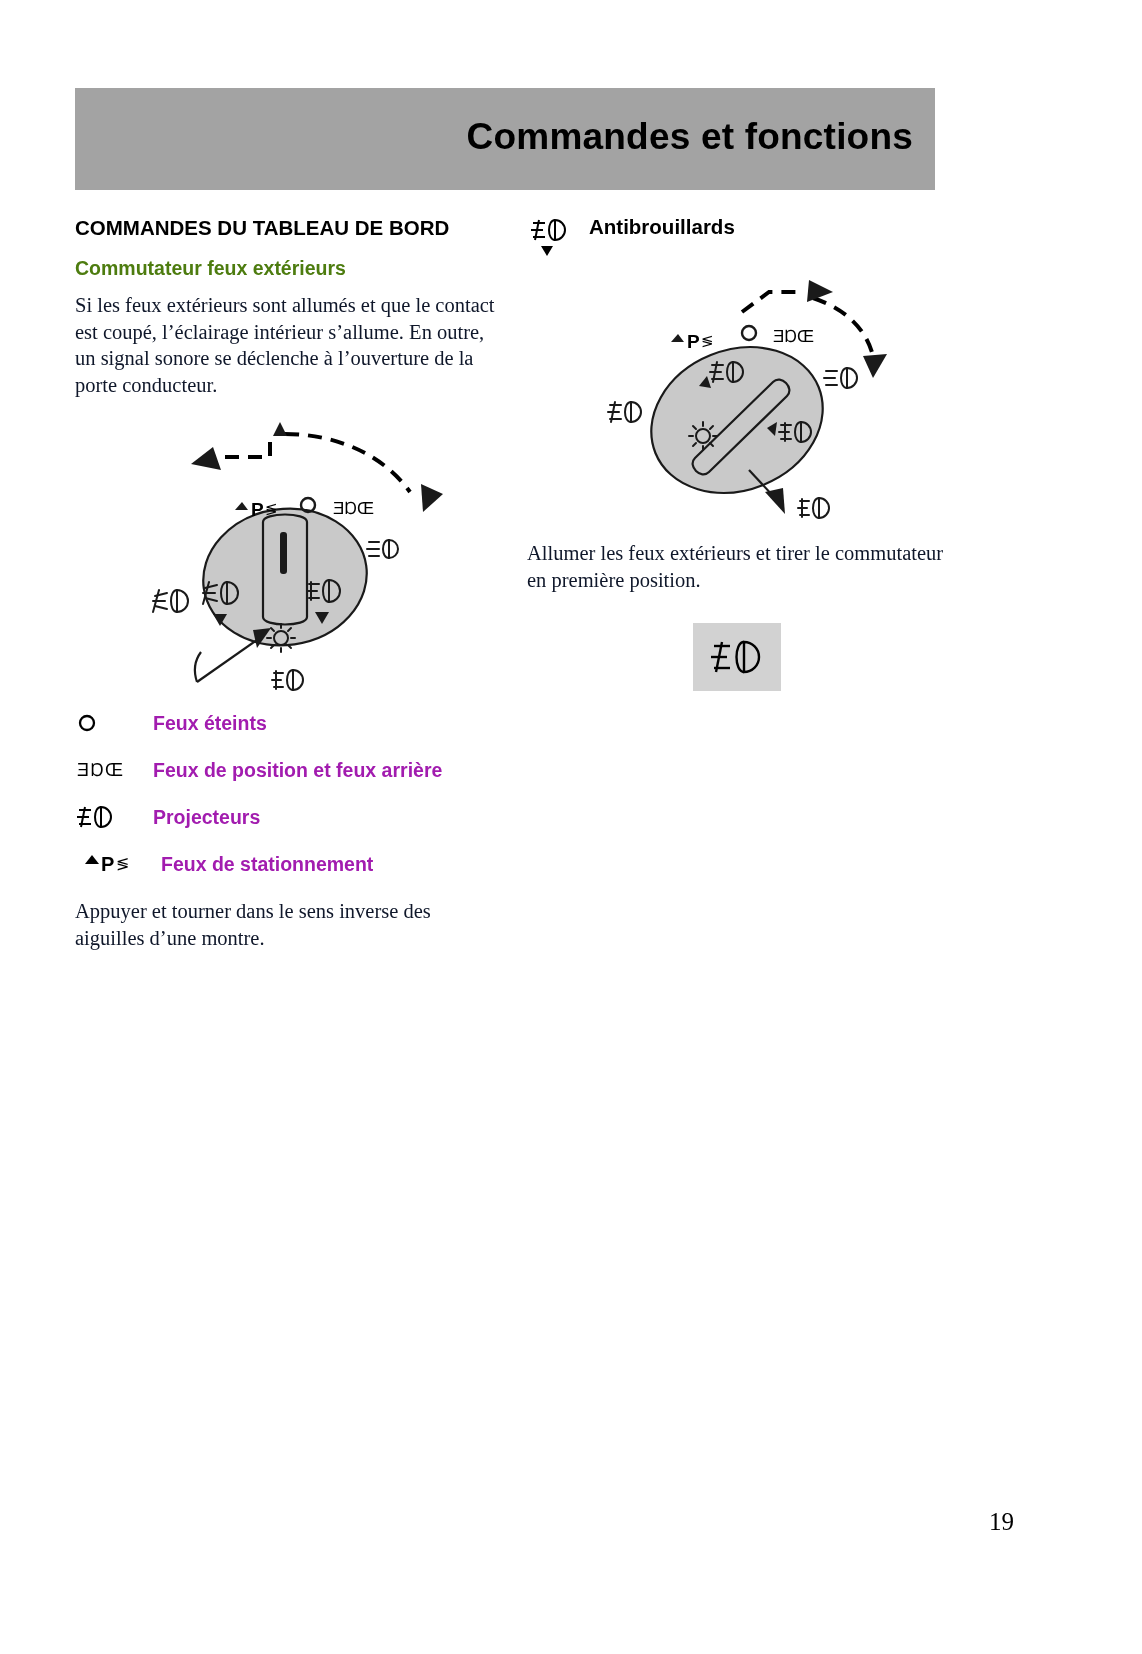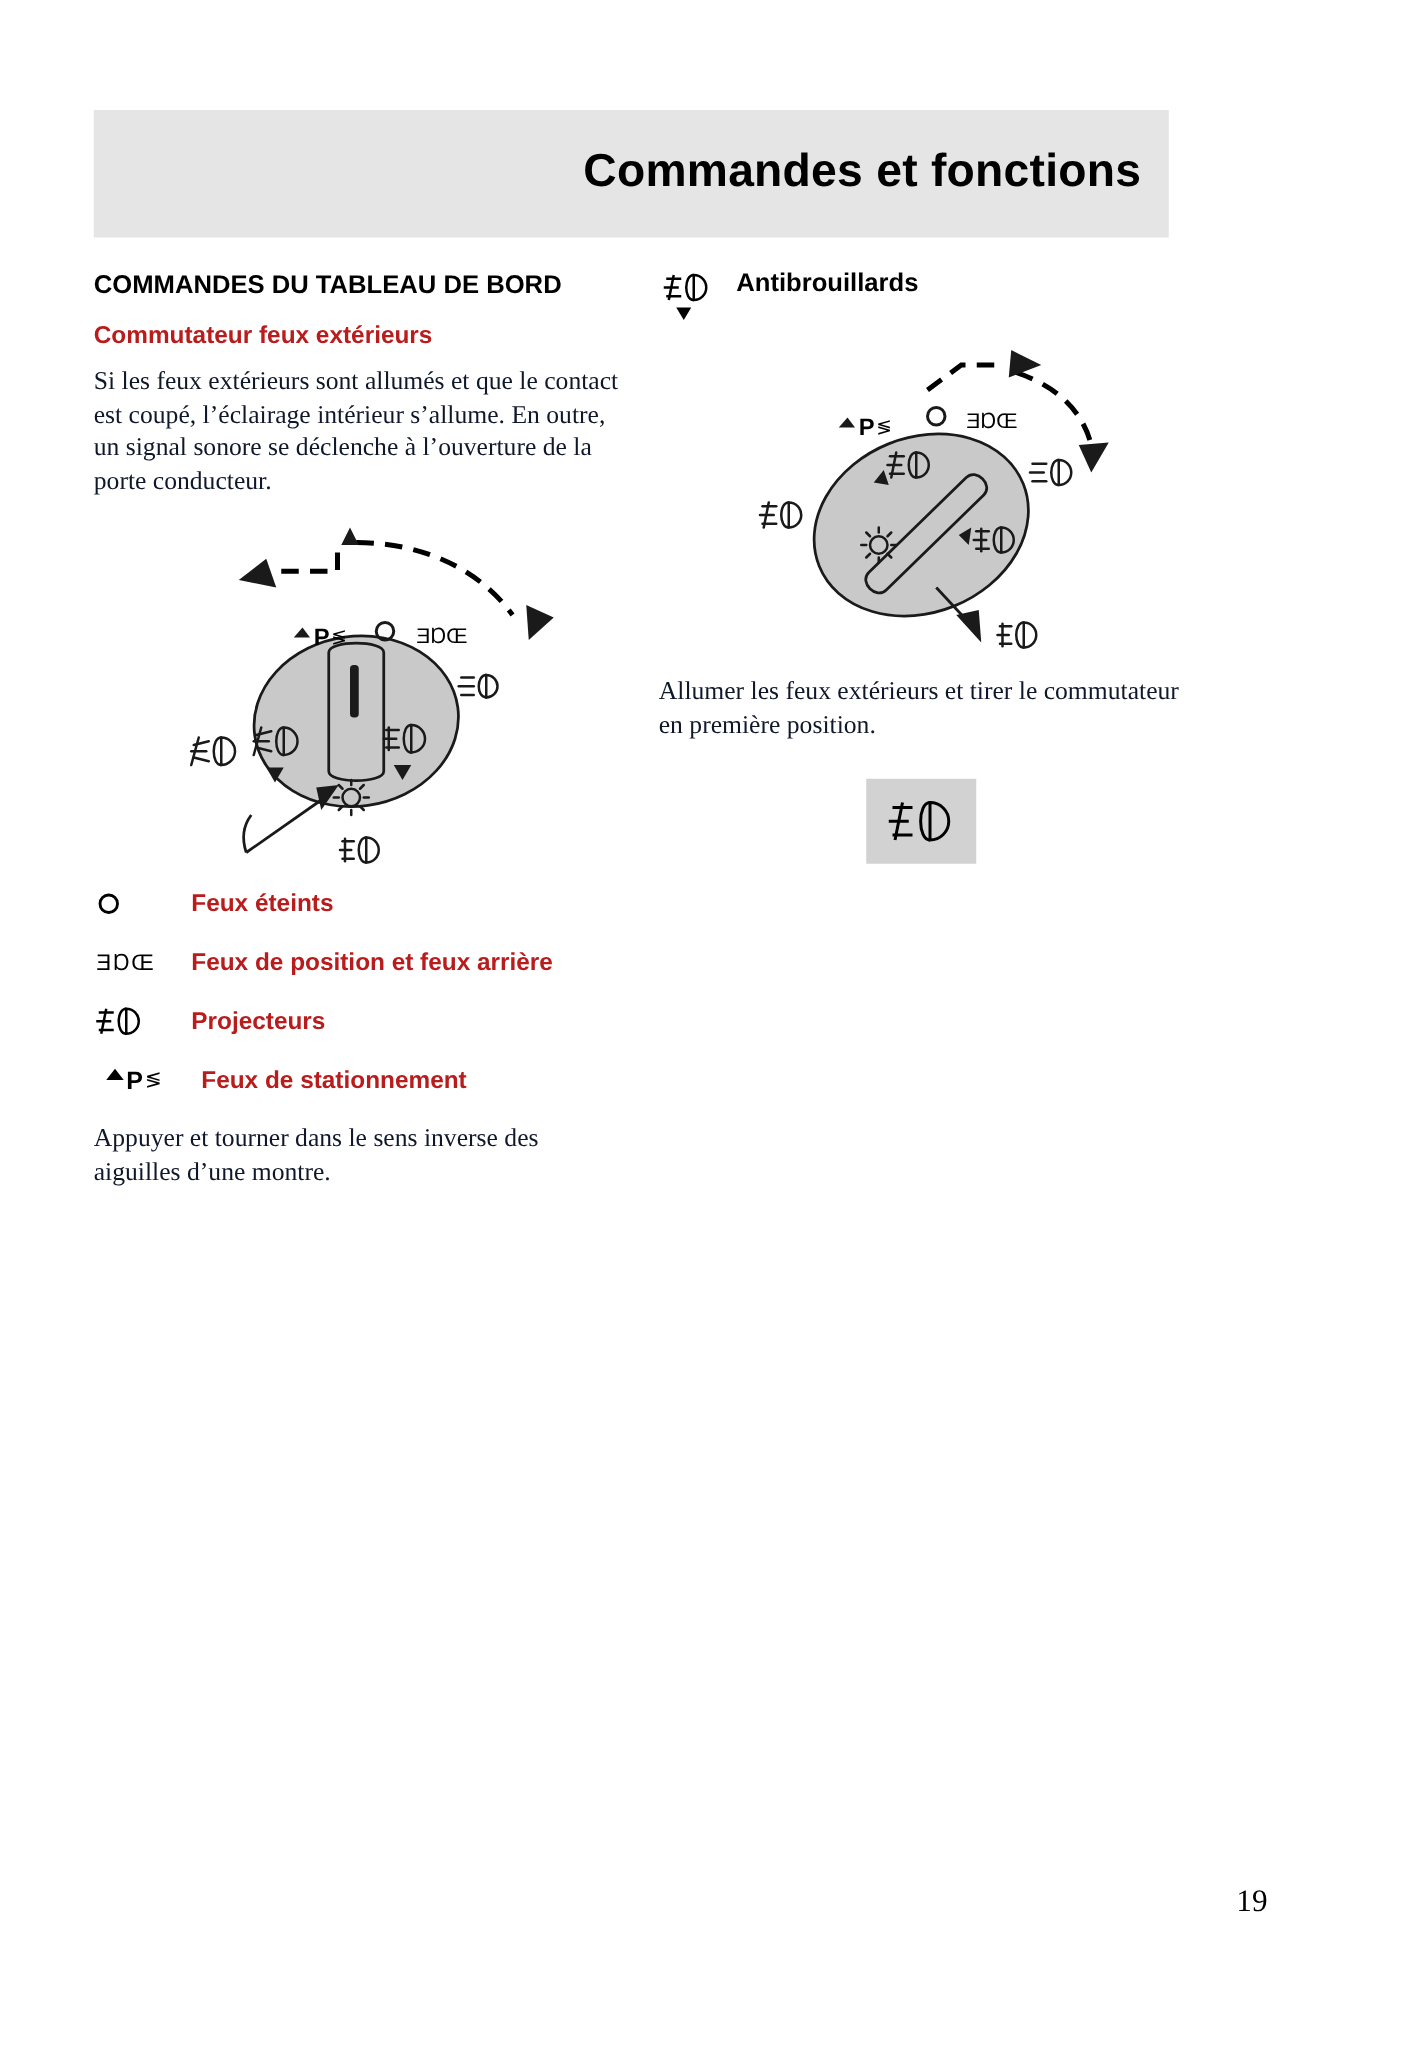--- a/index.html
+++ b/index.html
@@ -16,21 +16,21 @@
     overflow: hidden;
   }
 
   
   .header-band {
     position: absolute;
     left: 75px;
     top: 88px;
     width: 860px;
     height: 102px;
-    background: #e5e5e5;
+    background: #a3a3a3;
   }
   .header-title {
     position: absolute;
     right: 22px;
     top: 28px;
     font-family: "Liberation Sans", sans-serif;
     font-weight: bold;
     font-size: 37px;
     color: #000;
     letter-spacing: 0.2px;
@@ -58,21 +58,21 @@
     margin: 0 0 16px 0;
     color: #000;
     text-transform: uppercase;
   }
   h3.sub-title {
     font-family: "Liberation Sans", sans-serif;
     font-weight: bold;
     font-size: 19.5px;
     line-height: 24px;
     margin: 0 0 12px 0;
-    color: #b91c1c;
+    color: #4d7c0f;
   }
   p.body {
     font-family: "Liberation Serif", serif;
     font-size: 20.5px;
     line-height: 26.5px;
     margin: 0 0 14px 0;
     color: #0f172a;
     text-align: left;
   }
   p.body b { font-weight: bold; }
@@ -92,21 +92,21 @@
     flex: 0 0 78px;
     text-align: center;
     font-family: "Liberation Sans", sans-serif;
     font-size: 19px;
     color: #000;
   }
   .legend-label {
     font-family: "Liberation Sans", sans-serif;
     font-weight: bold;
     font-size: 19.5px;
-    color: #b91c1c;
+    color: #a21caf;
     white-space: nowrap;
   }
 
   
   .head-with-icon {
     display: flex;
     align-items: flex-start;
   }
   .head-icon {
     width: 62px;

